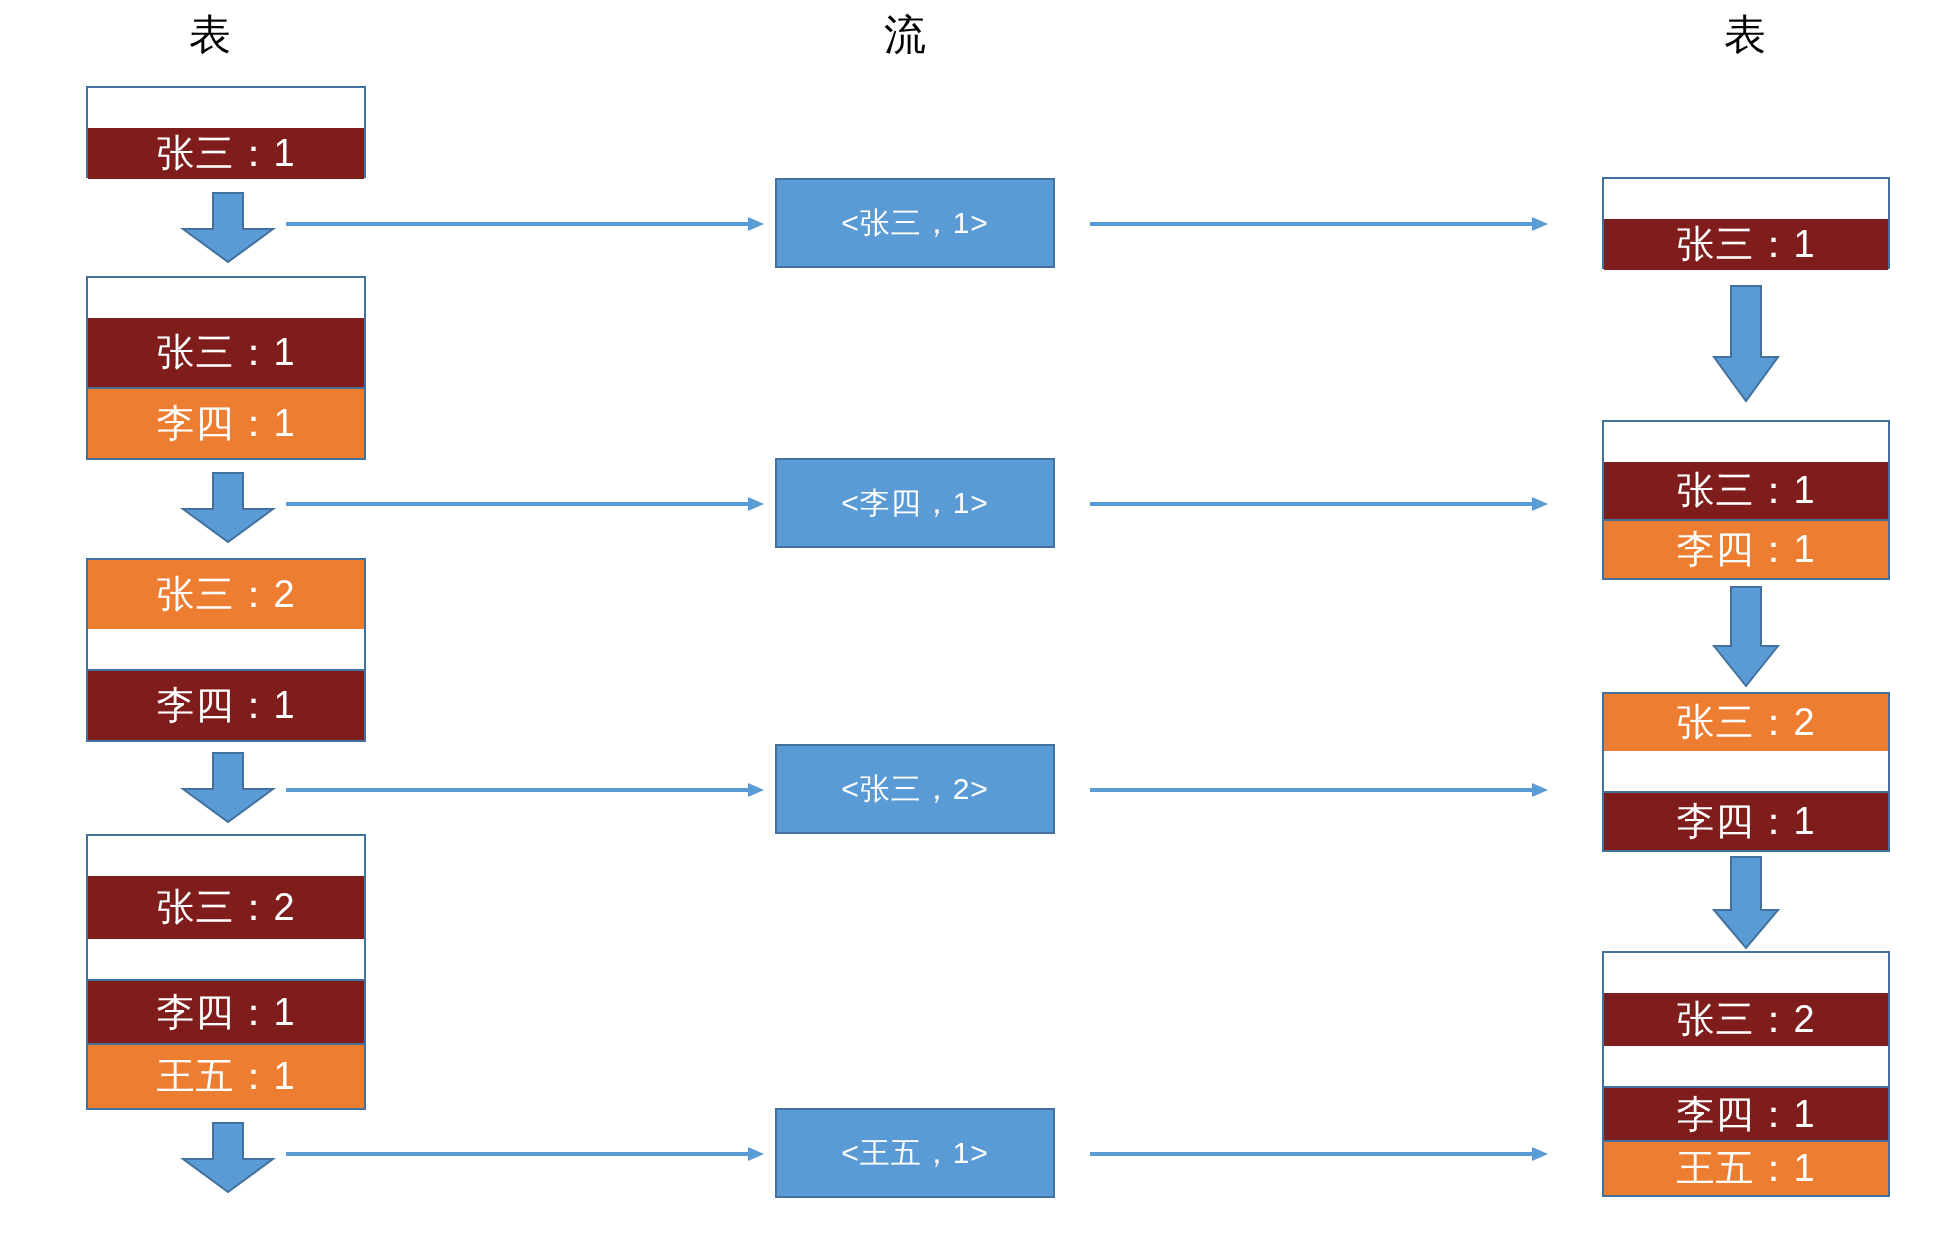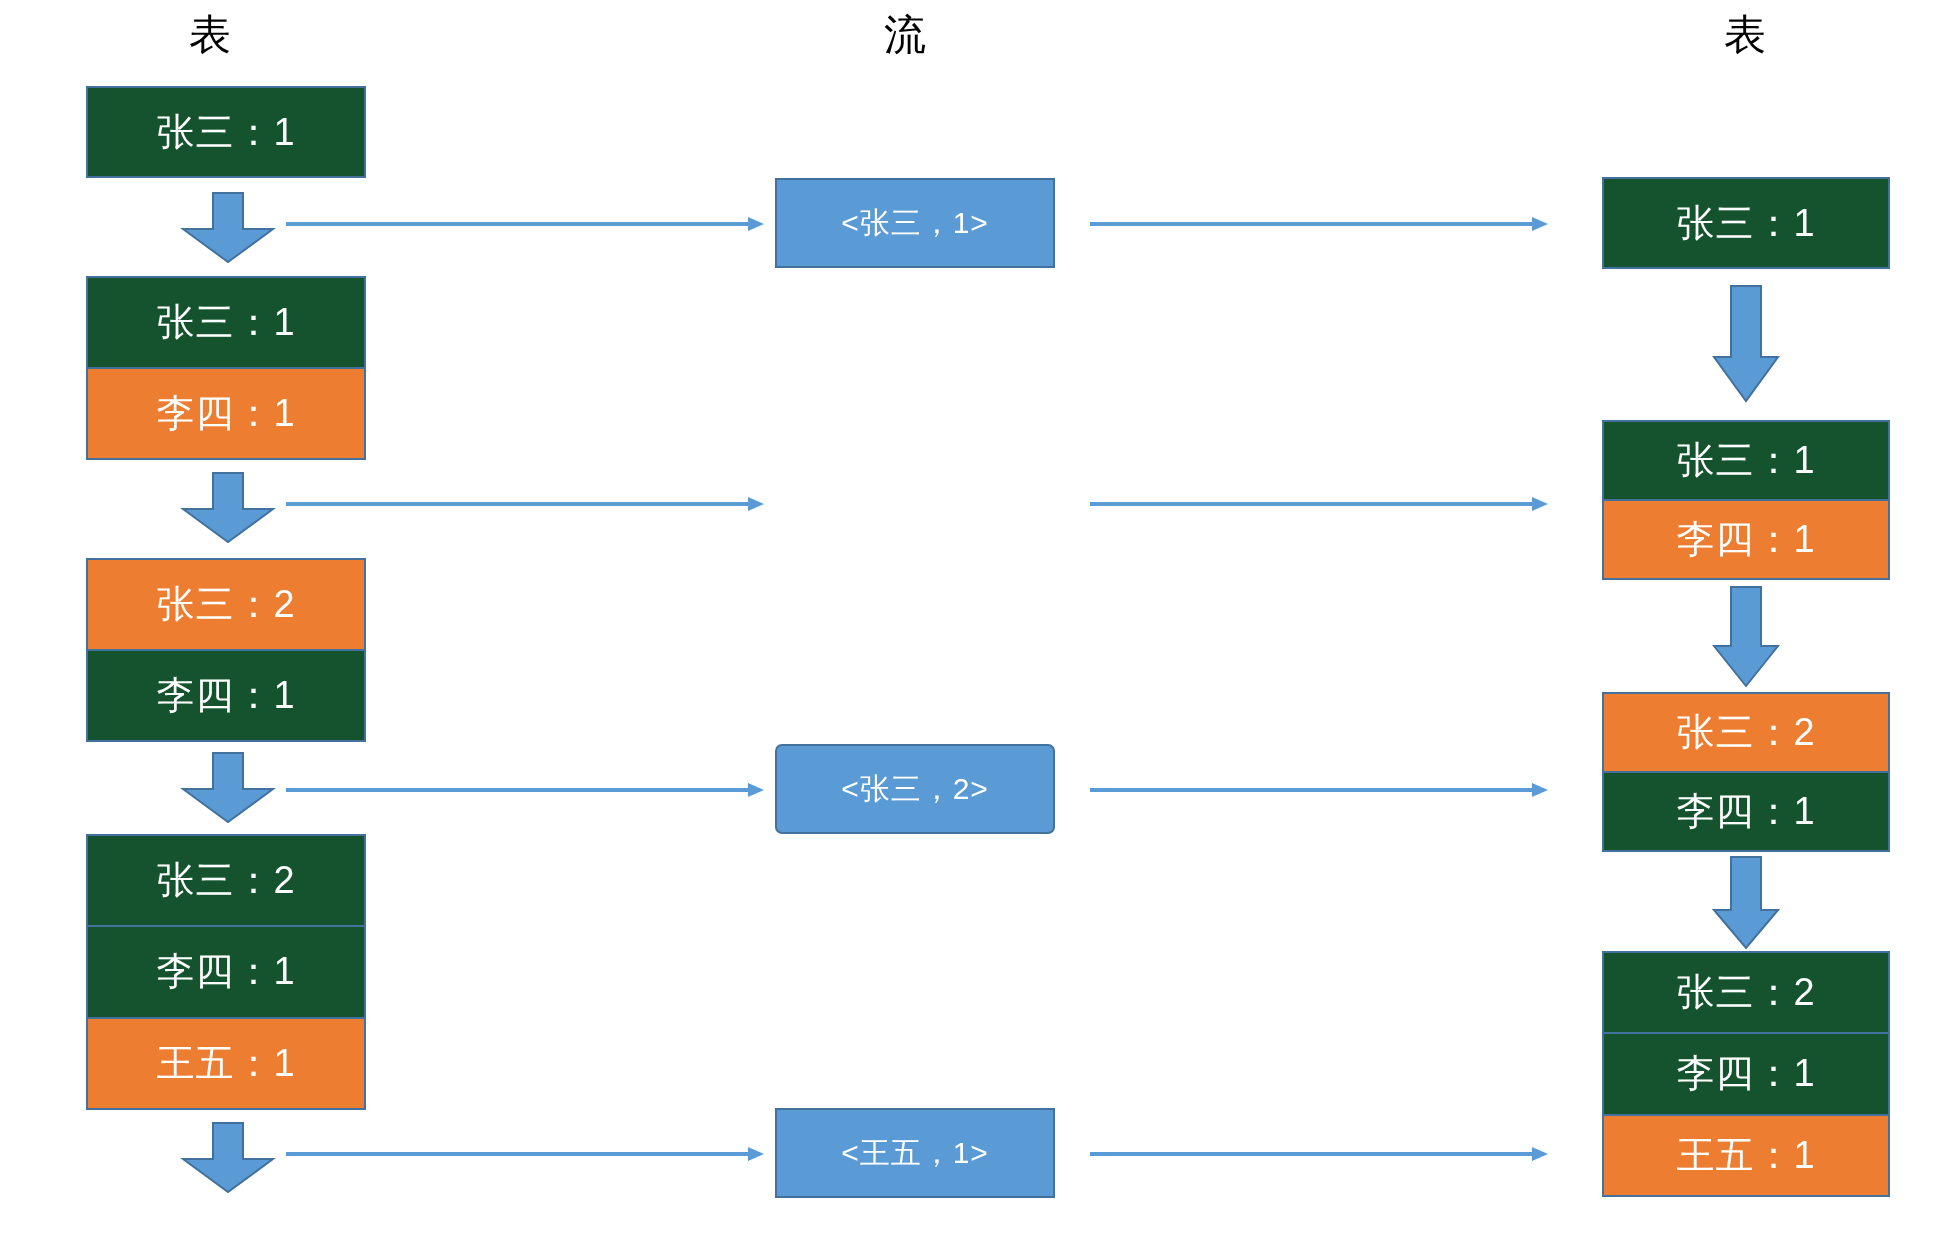--- a/index.html
+++ b/index.html
@@ -41,21 +41,21 @@
     box-sizing: border-box;
     flex: 1 1 0;
     display: flex;
     align-items: center;
     justify-content: center;
     color: #ffffff;
     font-size: 38px;
     letter-spacing: 1px;
     white-space: nowrap;
   }
-  .row.blue   { background: #14532d; }
+  .row.blue   { background: #7f1d1d; margin-top: 40px; }
   .row.orange { background: #ED7D31; }
   .row + .row.blue   { border-top: 2px solid #41719C; }
   .row + .row.orange { border-top: 2px solid #41719C; }
 
   
   .event-box {
     position: absolute;
     box-sizing: border-box;
     background: #5B9BD5;
     border: 2px solid #41719C;
@@ -149,21 +149,22 @@
     </svg>
   </div>
   <div class="h-arrow" style="left:286px; top:1144px;">
     <svg width="480" height="20" viewBox="0 0 480 20">
       <line x1="0" y1="10" x2="462" y2="10" stroke="#5B9BD5" stroke-width="4"></line>
       <polygon points="462,3 478,10 462,17" fill="#5B9BD5"></polygon>
     </svg>
   </div>
 
   <div class="event-box" style="left:775px; top:178px; width:280px; height:90px;">&lt;张三，1&gt;</div>
-  <div class="event-box" style="left:775px; top:744px; width:280px; height:90px;border-radius:7px;">&lt;张三，2&gt;</div>
+  <div class="event-box" style="left:775px; top:458px; width:280px; height:90px;">&lt;李四，1&gt;</div>
+  <div class="event-box" style="left:775px; top:744px; width:280px; height:90px;">&lt;张三，2&gt;</div>
   <div class="event-box" style="left:775px; top:1108px; width:280px; height:90px;">&lt;王五，1&gt;</div>
 
   <div class="h-arrow" style="left:1090px; top:214px;">
     <svg width="460" height="20" viewBox="0 0 460 20">
       <line x1="0" y1="10" x2="442" y2="10" stroke="#5B9BD5" stroke-width="4"></line>
       <polygon points="442,3 458,10 442,17" fill="#5B9BD5"></polygon>
     </svg>
   </div>
   <div class="h-arrow" style="left:1090px; top:494px;">
     <svg width="460" height="20" viewBox="0 0 460 20">

